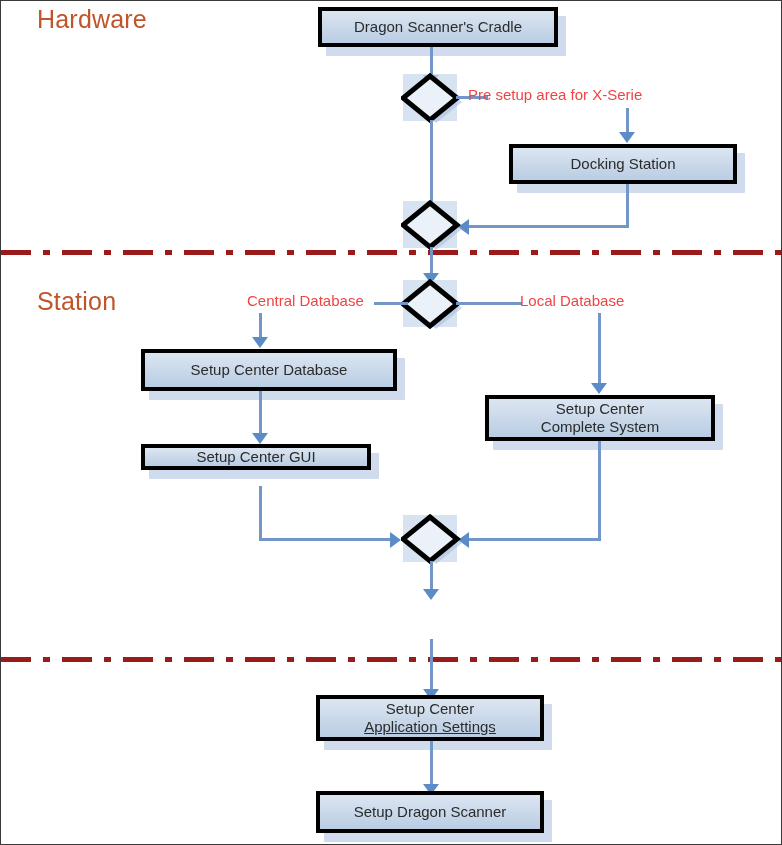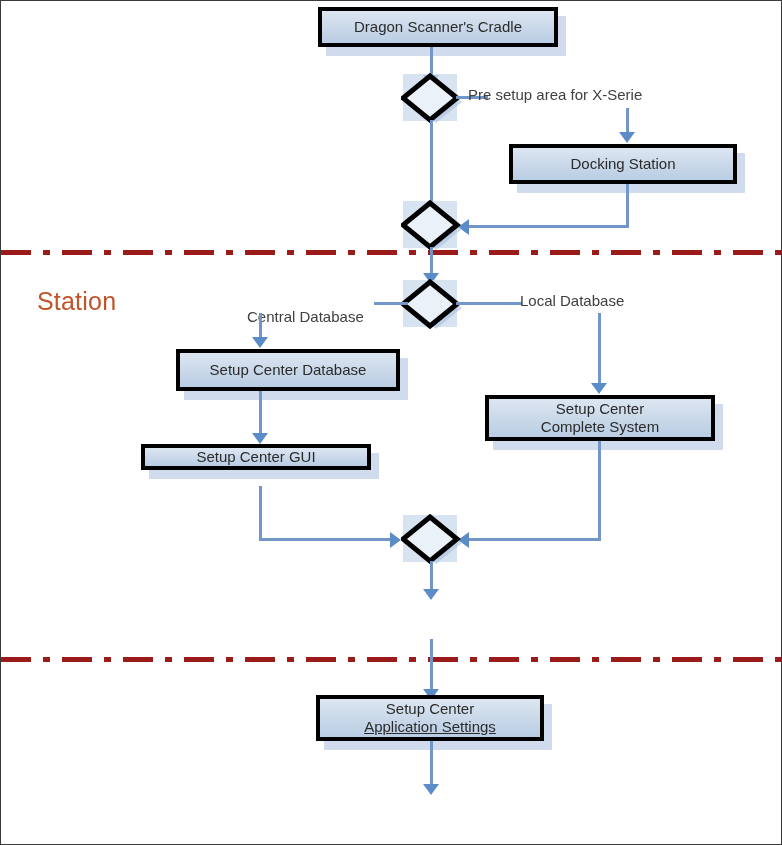--- a/index.html
+++ b/index.html
@@ -89,28 +89,29 @@
     border-right:11px solid #5b8cc8;
   }
   .arrow-right{
     border-top:8px solid transparent;border-bottom:8px solid transparent;
     border-left:11px solid #5b8cc8;
   }
 
   
   .edge-label{
     position:absolute;
-    font-size:15px;color:#404040;white-space:nowrap;
+    font-size:15px;color:#ef4444;white-space:nowrap;
   }
 </style>
 </head>
 <body>
 
 <div id="canvas">
 
+  <div class="section-title" style="left:36px;top:4px;">Hardware</div>
 
   <div class="section-title" style="left:36px;top:286px;">Station</div>
 
 
   <div class="divider" style="top:248px;"></div>
   <div class="divider" style="top:655px;"></div>
 
   <div class="node" style="left:317px;top:6px;width:240px;height:40px;">
     <div class="shadow"></div>
     <div class="boxface">Dragon Scanner's Cradle</div>
@@ -157,30 +158,30 @@
 
   <div class="diamond" style="left:400px;top:278px;">
     <div class="dplate"></div>
     <div class="dshadow"></div>
     <svg width="62" height="50" viewBox="0 0 62 50">
       <polygon points="29,3 56,25 29,47 2,25" fill="#eaf1f8" stroke="#000000" stroke-width="5"></polygon>
     </svg>
   </div>
 
   <div class="ln lnh" style="left:373px;top:301px;width:34px;"></div>
-  <div class="edge-label" style="left:246px;top:291px;margin-top:16px;">Central Database</div>
+  <div class="edge-label" style="left:246px;top:291px;">Central Database</div>
   <div class="ln lnv" style="left:258px;top:312px;height:28px;"></div>
   <div class="arrow arrow-down" style="left:251px;top:336px;"></div>
 
   <div class="ln lnh" style="left:455px;top:301px;width:66px;"></div>
   <div class="edge-label" style="left:519px;top:291px;">Local Database</div>
   <div class="ln lnv" style="left:597px;top:312px;height:74px;"></div>
   <div class="arrow arrow-down" style="left:590px;top:382px;"></div>
 
-  <div class="node" style="left:140px;top:348px;width:224px;height:42px;margin-left:35px;">
+  <div class="node" style="left:140px;top:348px;width:256px;height:42px;">
     <div class="shadow"></div>
     <div class="boxface">Setup Center Database</div>
   </div>
 
   <div class="ln lnv" style="left:258px;top:390px;height:48px;"></div>
   <div class="arrow arrow-down" style="left:251px;top:432px;"></div>
 
   <div class="node" style="left:140px;top:443px;width:230px;height:26px;">
     <div class="shadow"></div>
     <div class="boxface">Setup Center GUI</div>
@@ -225,14 +226,18 @@
       <span style="display:block;">
         <span style="display:block;">Setup Center</span>
         <span style="display:block;text-decoration:underline;">Application Settings</span>
       </span>
     </div>
   </div>
 
   <div class="ln lnv" style="left:429px;top:740px;height:50px;"></div>
   <div class="arrow arrow-down" style="left:422px;top:783px;"></div>
 
+  <div class="node" style="left:315px;top:790px;width:228px;height:42px;">
+    <div class="shadow"></div>
+    <div class="boxface">Setup Dragon Scanner</div>
+  </div>
 
 </div>
 
 </body></html>

